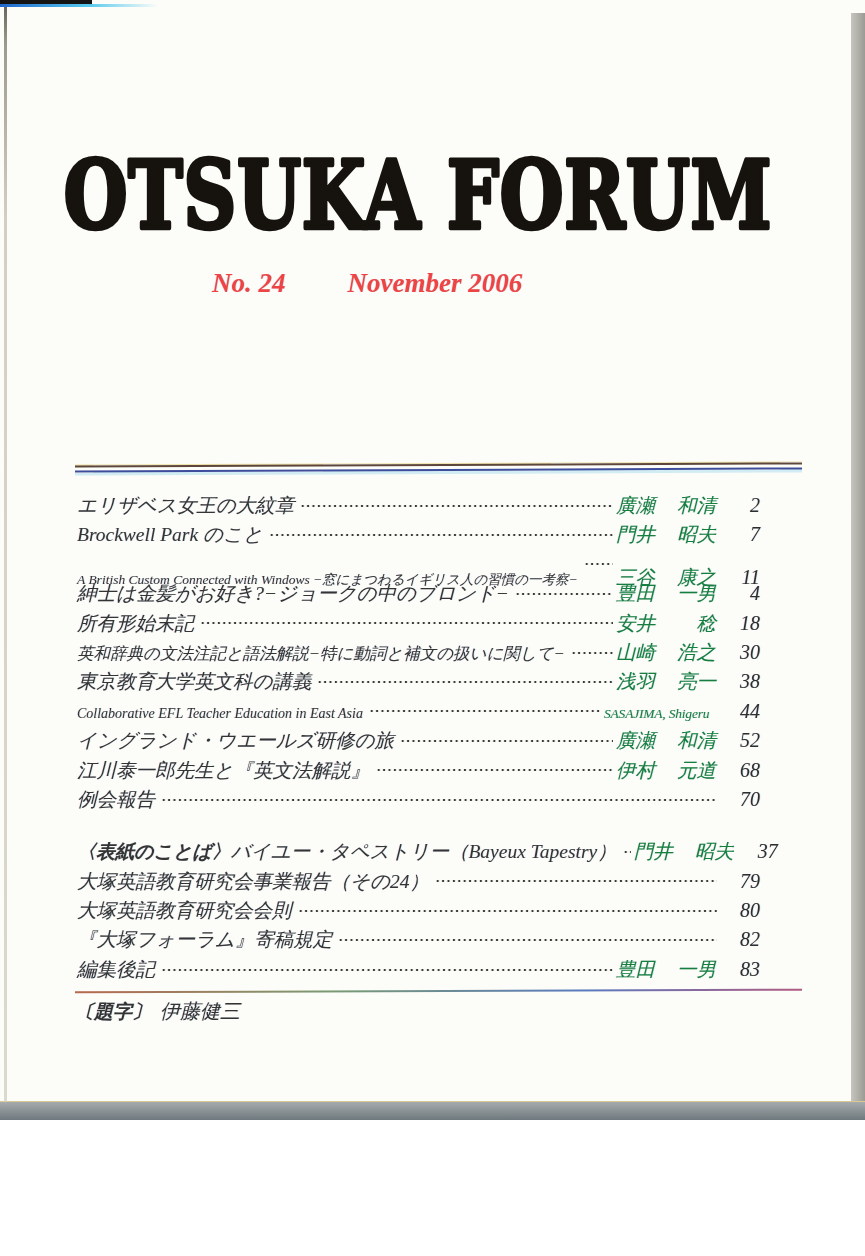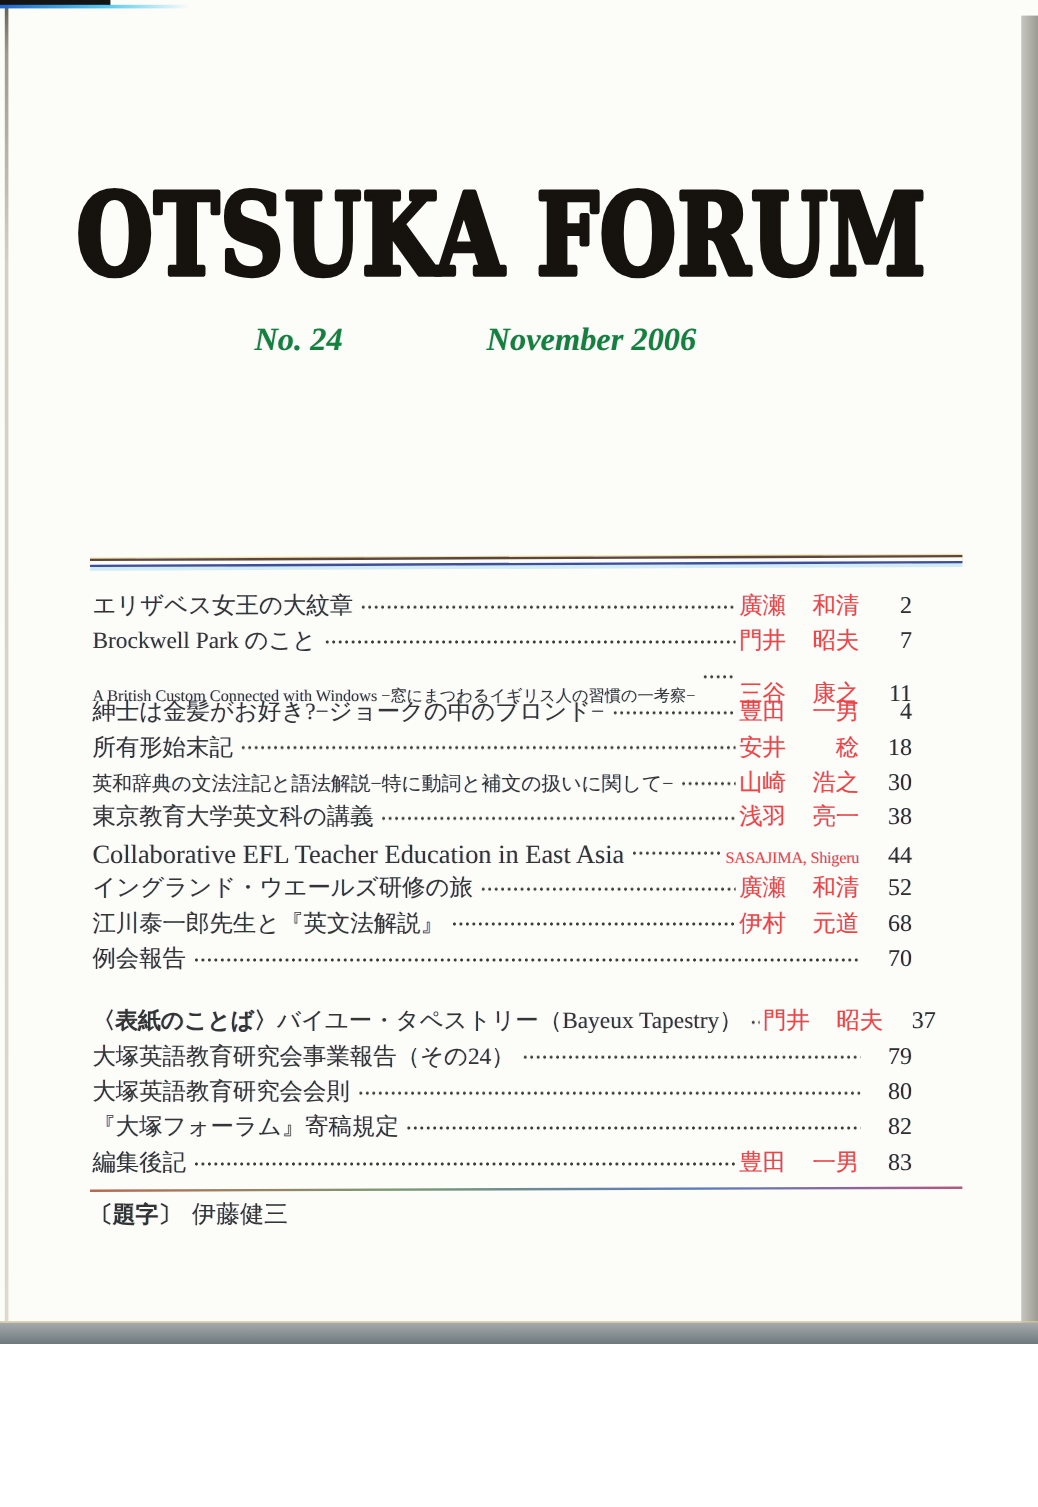--- a/index.html
+++ b/index.html
@@ -20,47 +20,47 @@
   .edge-left-line{position:absolute;top:0;left:4px;width:3px;bottom:18px;opacity:.85;
     background:linear-gradient(to bottom,#44403a 0,#8d8a7b 45px,#ccc8b7 220px,#d6d3c5 100%);}
   .edge-left-notch{position:absolute;left:0;top:1150px;width:4px;height:60px;background:#6b6b62;}
   
   .masthead{position:absolute;top:0;left:0;width:865px;height:270px;}
   .masthead text{
     font-family:"DejaVu Serif","Liberation Serif",serif;font-weight:bold;
     letter-spacing:1px;
   }
   .issue-row{
-    position:absolute;top:268px;left:212px;display:flex;gap:120px;
-    font-size:27px;font-weight:bold;font-style:italic;color:#15803d;
+    position:absolute;top:268px;left:212px;display:flex;gap:62px;
+    font-size:27px;font-weight:bold;font-style:italic;color:#ef4444;
     text-shadow:.7px 0 0 rgba(0,160,210,.18),-.7px 0 0 rgba(225,70,140,.14);
   }
   
-  .toc{position:absolute;top:464px;left:75px;width:727px;}
+  .toc{position:absolute;top:464px;left:75px;width:727px;font-style:italic;}
   .rule-double{height:3px;border-top:2px solid #5d463c;border-bottom:2px solid #3f4e9c;
     transform:rotate(-.25deg);
     box-shadow:0 -1px 0 rgba(225,195,80,.45),0 3px 0 rgba(110,200,230,.3);}
   ul.rows{list-style:none;margin:20px 0 0;padding:0 42px 0 2px;}
   ul.rows li{
     display:flex;align-items:baseline;height:29.4px;line-height:29.4px;white-space:nowrap;
     text-shadow:.7px 0 0 rgba(0,160,210,.18),-.7px 0 0 rgba(225,70,140,.14);
   }
   li.section-break{margin-top:23px;}
   .t{font-size:19.5px;color:#343434;flex-shrink:0;}
   .t b{font-family:"DejaVu Sans","Liberation Sans",sans-serif;font-size:19px;font-weight:700;}
   .variant-small .t{font-size:13.5px;margin-top:15px;}
   .variant-ja-mid .t{font-size:16.5px;}
-  .variant-latin .t{font-size:22px;}
+  .variant-latin .t{font-size:14px;}
   .leader{flex:1 1 0;min-width:8px;align-self:center;height:8px;margin:0 3px 0 6px;
     background-image:radial-gradient(circle,#3a3a3a 1.05px,rgba(0,0,0,0) 1.5px);
     background-size:5.4px 8px;background-repeat:repeat-x;background-position:left center;}
   .author{width:100px;display:flex;justify-content:space-between;
-    font-size:19.5px;color:#ef4444;flex-shrink:0;margin-right:4px;gap:20px;}
+    font-size:19.5px;color:#15803d;flex-shrink:0;margin-right:4px;gap:20px;}
   .variant-latin .author{width:auto;min-width:112px;font-size:13.5px;letter-spacing:-.2px;}
-  .author .single{width:100%;text-align:right;}
+  .author .single{width:100%;text-align:left;}
   .pagenum{width:40px;text-align:right;font-size:20px;color:#2e2e2e;flex-shrink:0;}
   .rule-bottom{margin-top:6px;height:2px;transform:rotate(-.2deg);
     background:linear-gradient(90deg,#b86850,#7a9a72 35%,#5a7ac0 70%,#b05a80);}
   .colophon{margin-top:6px;font-size:20px;color:#333;display:flex;gap:9px;align-items:baseline;
     text-shadow:.7px 0 0 rgba(0,160,210,.18),-.7px 0 0 rgba(225,70,140,.14);text-align:right;}
   .colophon b{font-family:"DejaVu Sans","Liberation Sans",sans-serif;font-size:19px;font-weight:700;}
 </style>
 </head>
 <body>
 

